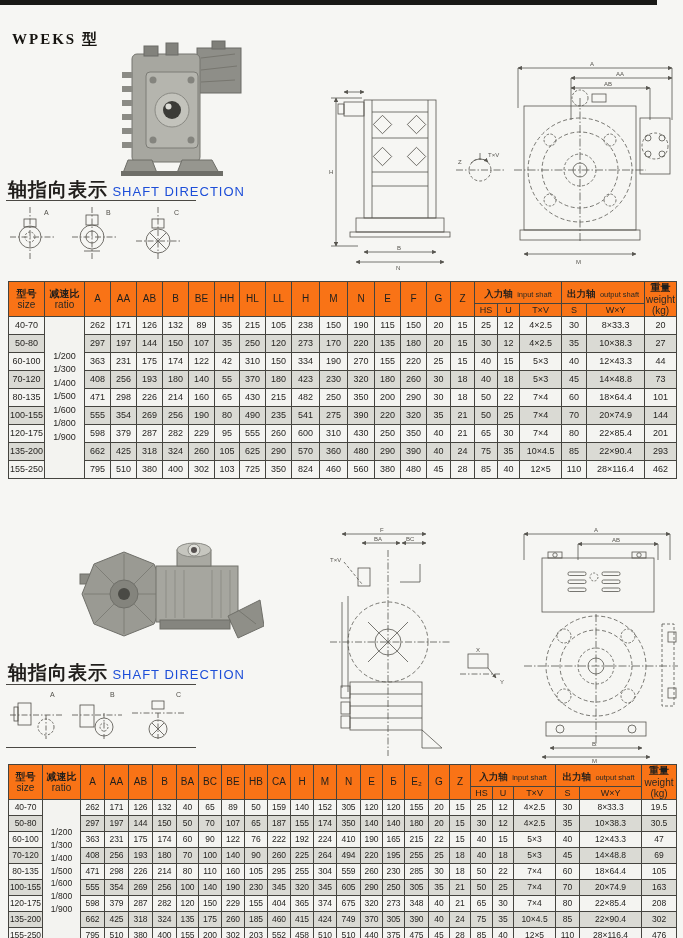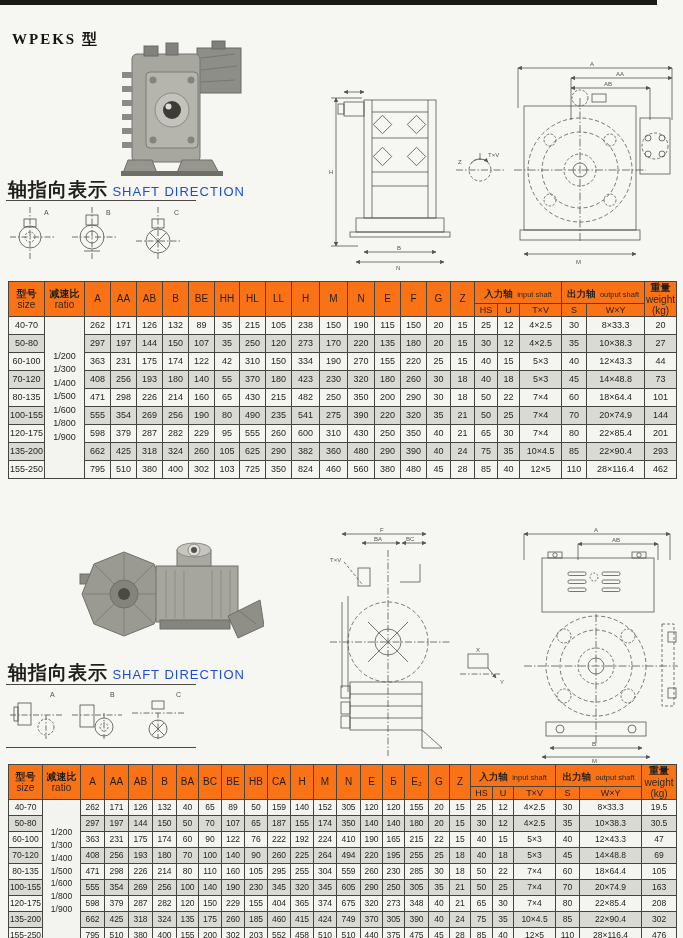--- a/index.html
+++ b/index.html
@@ -417,21 +417,21 @@
         <tr class="shade">
           <td class="size">135-200</td>
           <td>662</td>
           <td>425</td>
           <td>318</td>
           <td>324</td>
           <td>260</td>
           <td>105</td>
           <td>625</td>
           <td>290</td>
-          <td>382</td>
+          <td>570</td>
           <td>360</td>
           <td>480</td>
           <td>290</td>
           <td>390</td>
           <td>40</td>
           <td>24</td>
           <td>75</td>
           <td>35</td>
           <td>10×4.5</td>
           <td>85</td>

